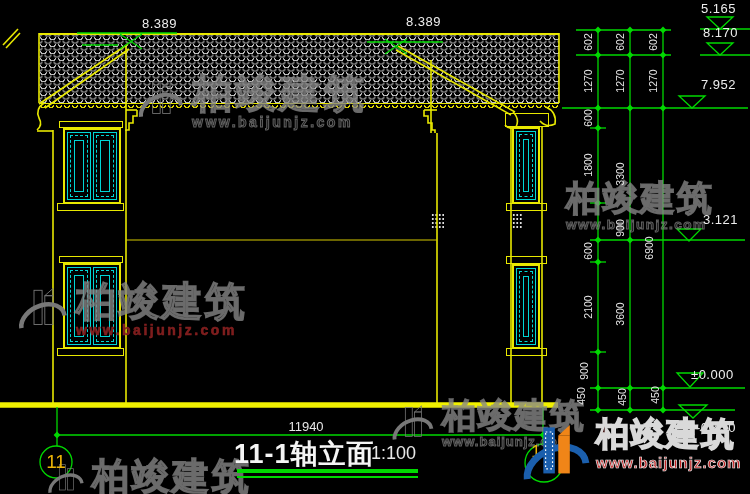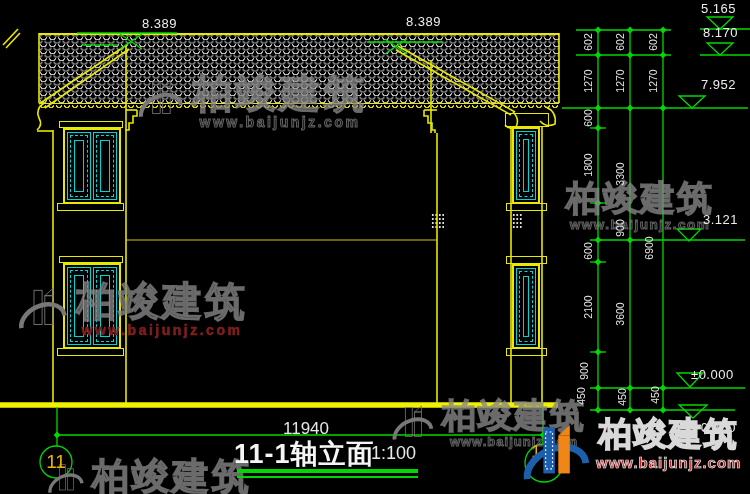--- a/index.html
+++ b/index.html
@@ -32,31 +32,31 @@
   .cas::before{content:"";position:absolute;inset:2px;border:1px dashed #00d5d5;}
   .cas::after{content:"";position:absolute;inset:7px 6px;border:1px solid #00d5d5;}
   .wsill{position:absolute;border:1.5px solid #e8e800;background:#000;z-index:2;}
   .vent{position:absolute;z-index:2;background-image:radial-gradient(circle,#ddd 0.9px,rgba(0,0,0,0) 1.1px);
         background-size:3.5px 4px;}
 
   
   .lvltxt{position:absolute;color:#ededed;font-size:13px;letter-spacing:.5px;white-space:nowrap;z-index:5;}
   .dimtxt{position:absolute;color:#e6e6e6;font-size:10.5px;white-space:nowrap;z-index:5;
           transform:translate(-50%,-50%) rotate(-90deg);}
-  .dimh{position:absolute;color:#e6e6e6;font-size:17px;white-space:nowrap;z-index:5;transform:translate(-50%,0);}
+  .dimh{position:absolute;color:#e6e6e6;font-size:13px;white-space:nowrap;z-index:5;transform:translate(-50%,0);}
   .bubtxt{position:absolute;color:#eab308;z-index:7;transform:translate(-50%,-50%);}
   .title{position:absolute;left:234px;top:436px;color:#f5f5f5;font-size:27px;font-weight:bold;
          letter-spacing:1px;z-index:6;white-space:nowrap;}
   .scale{position:absolute;left:371px;top:443px;color:#e8e8e8;font-size:18px;z-index:6;}
   .tl1{position:absolute;left:237px;top:469px;width:181px;height:4px;background:#00d900;z-index:6;}
   .tl2{position:absolute;left:237px;top:476px;width:181px;height:2px;background:#00d900;z-index:6;}
 
   
   .wm{position:absolute;display:flex;gap:6px;align-items:flex-start;z-index:4;}
-  .wmcol{display:flex;flex-direction:column;text-align:center;}
+  .wmcol{display:flex;flex-direction:column;}
   .wmt{font-weight:bold;line-height:1.05;white-space:nowrap;color:rgba(95,95,95,0.18);
        -webkit-text-stroke:1.4px rgba(138,138,138,0.75);}
   .wmu{font-weight:bold;letter-spacing:2.5px;white-space:nowrap;color:rgba(95,95,95,0.15);
        -webkit-text-stroke:1px rgba(135,135,135,0.7);}
   .wmu.red{color:#7e1d1d;-webkit-text-stroke:0.5px #8a2222;}
   .brand{position:absolute;left:520px;top:417px;display:flex;gap:4px;z-index:8;align-items:flex-start;}
   .brandt{font-weight:bold;font-size:33px;letter-spacing:2px;line-height:1.05;white-space:nowrap;
           color:#3c0d0d;-webkit-text-stroke:1.6px #d9d9d9;}
   .brandu{font-weight:bold;font-size:15px;letter-spacing:1px;white-space:nowrap;
           color:#c22222;-webkit-text-stroke:0.7px #e8e8e8;margin-top:2px;}

